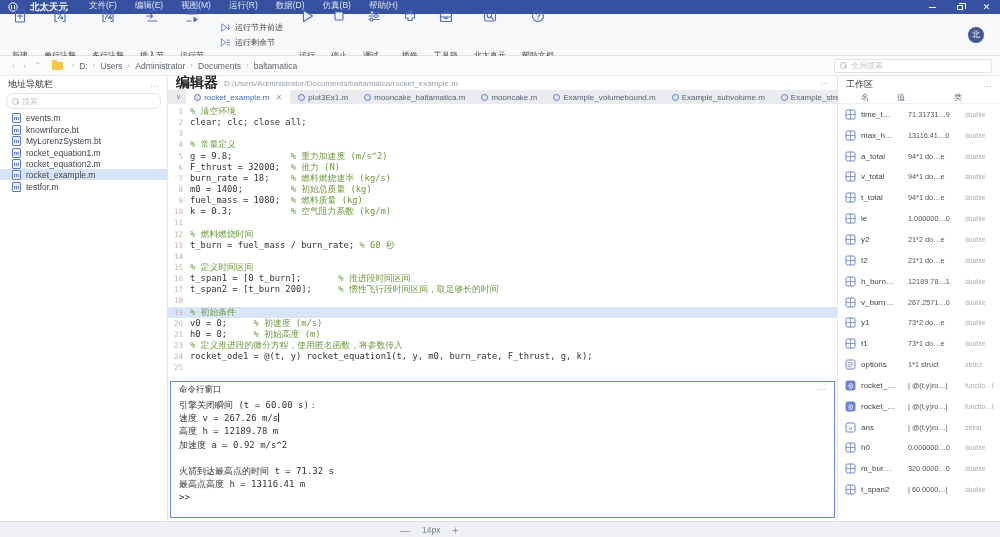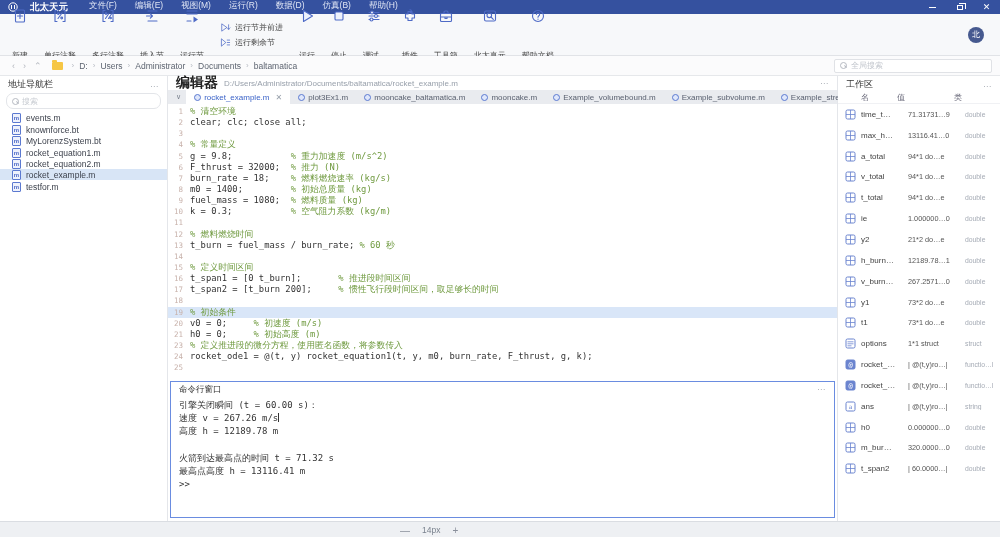--- a/index.html
+++ b/index.html
@@ -369,21 +369,21 @@
       <div class="cl"><span class="gut">21</span><span class="cd">h0 = 0;     </span><span class="cm">% 初始高度 (m)</span></div>
       <div class="cl"><span class="gut">23</span><span class="cd"></span><span class="cm">% 定义推进段的微分方程，使用匿名函数，将参数传入</span></div>
       <div class="cl"><span class="gut">24</span><span class="cd">rocket_ode1 = @(t, y) rocket_equation1(t, y, m0, burn_rate, F_thrust, g, k);</span><span class="cm"></span></div>
       <div class="cl"><span class="gut">25</span><span class="cd"></span><span class="cm"></span></div>
     </div>
   <div class="cmdwin">
     <div class="cmd-head">
       <span>命令行窗口</span>
       <span class="more" style="margin-left:auto;color:#a6abb3;font-size:8px;letter-spacing:1px">⋯</span>
     </div>
-    <div class="cmd-body"><div>引擎关闭瞬间 (t = 60.00 s)：</div><div>速度 v = 267.26 m/s<span class="cursor"></span></div><div>高度 h = 12189.78 m</div><div>&nbsp;</div><div>火箭到达最高点的时间 t = 71.32 s</div><div>最高点高度 h = 13116.41 m</div><div>&gt;&gt;</div></div>
+    <div class="cmd-body"><div>引擎关闭瞬间 (t = 60.00 s)：</div><div>速度 v = 267.26 m/s<span class="cursor"></span></div><div>高度 h = 12189.78 m</div><div>加速度 a = 0.92 m/s^2</div><div>&nbsp;</div><div>火箭到达最高点的时间 t = 71.32 s</div><div>最高点高度 h = 13116.41 m</div><div>&gt;&gt;</div></div>
   </div>
 </div>
 
 <div class="workspace">
   <div class="panel-head">
     <span>工作区</span>
     <span class="more">⋯</span>
   </div>
   <div class="ws-cols">
     <span class="c1">名</span>
@@ -445,20 +445,29 @@
         <span class="ws-val">1.000000…0</span>
         <span class="ws-cls">double</span>
       </div>
       <div class="ws-row">
         <span class="ws-ico"><svg viewBox="0 0 11 11" width="11" height="11" fill="none" stroke="#6b84cf" stroke-width="1">
             <rect x="1" y="1" width="9" height="9" rx="1.5"></rect>
             <path d="M1 5.5h9M5.5 1v9" stroke-width=".8"></path>
           </svg></span>
         <span class="ws-name">y2</span>
         <span class="ws-val">21*2 do…e</span>
+        <span class="ws-cls">double</span>
+      </div>
+      <div class="ws-row">
+        <span class="ws-ico"><svg viewBox="0 0 11 11" width="11" height="11" fill="none" stroke="#6b84cf" stroke-width="1">
+            <rect x="1" y="1" width="9" height="9" rx="1.5"></rect>
+            <path d="M1 5.5h9M5.5 1v9" stroke-width=".8"></path>
+          </svg></span>
+        <span class="ws-name">t2</span>
+        <span class="ws-val">21*1 do…e</span>
         <span class="ws-cls">double</span>
       </div>
       <div class="ws-row">
         <span class="ws-ico"><svg viewBox="0 0 11 11" width="11" height="11" fill="none" stroke="#6b84cf" stroke-width="1">
             <rect x="1" y="1" width="9" height="9" rx="1.5"></rect>
             <path d="M1 5.5h9M5.5 1v9" stroke-width=".8"></path>
           </svg></span>
         <span class="ws-name">h_burn…</span>
         <span class="ws-val">12189.78…1</span>
         <span class="ws-cls">double</span>

